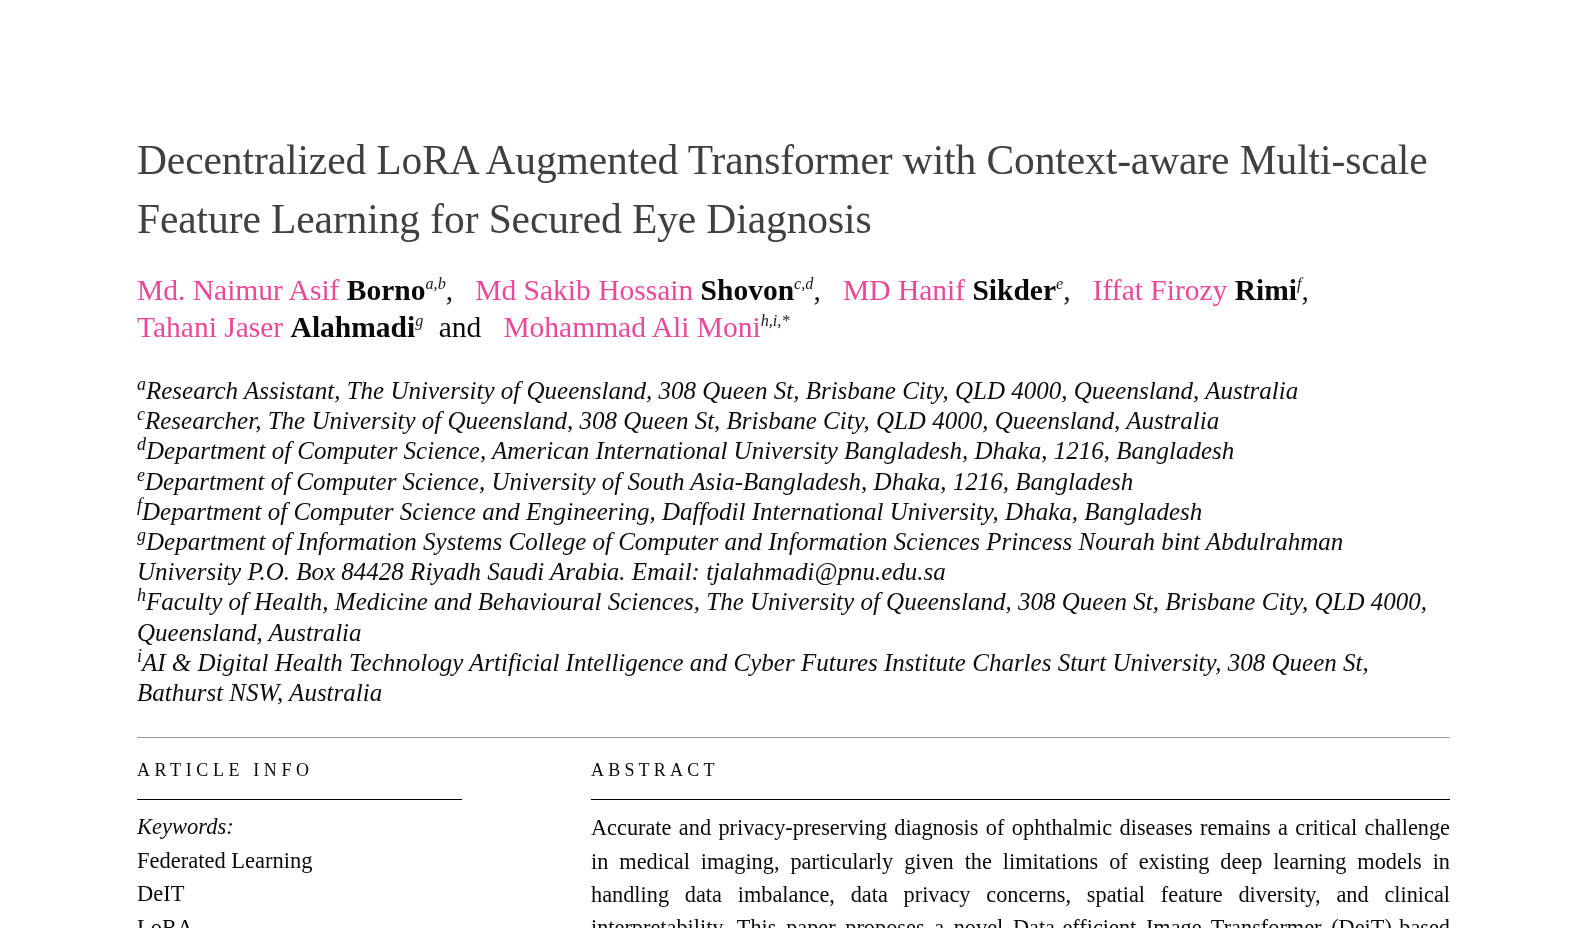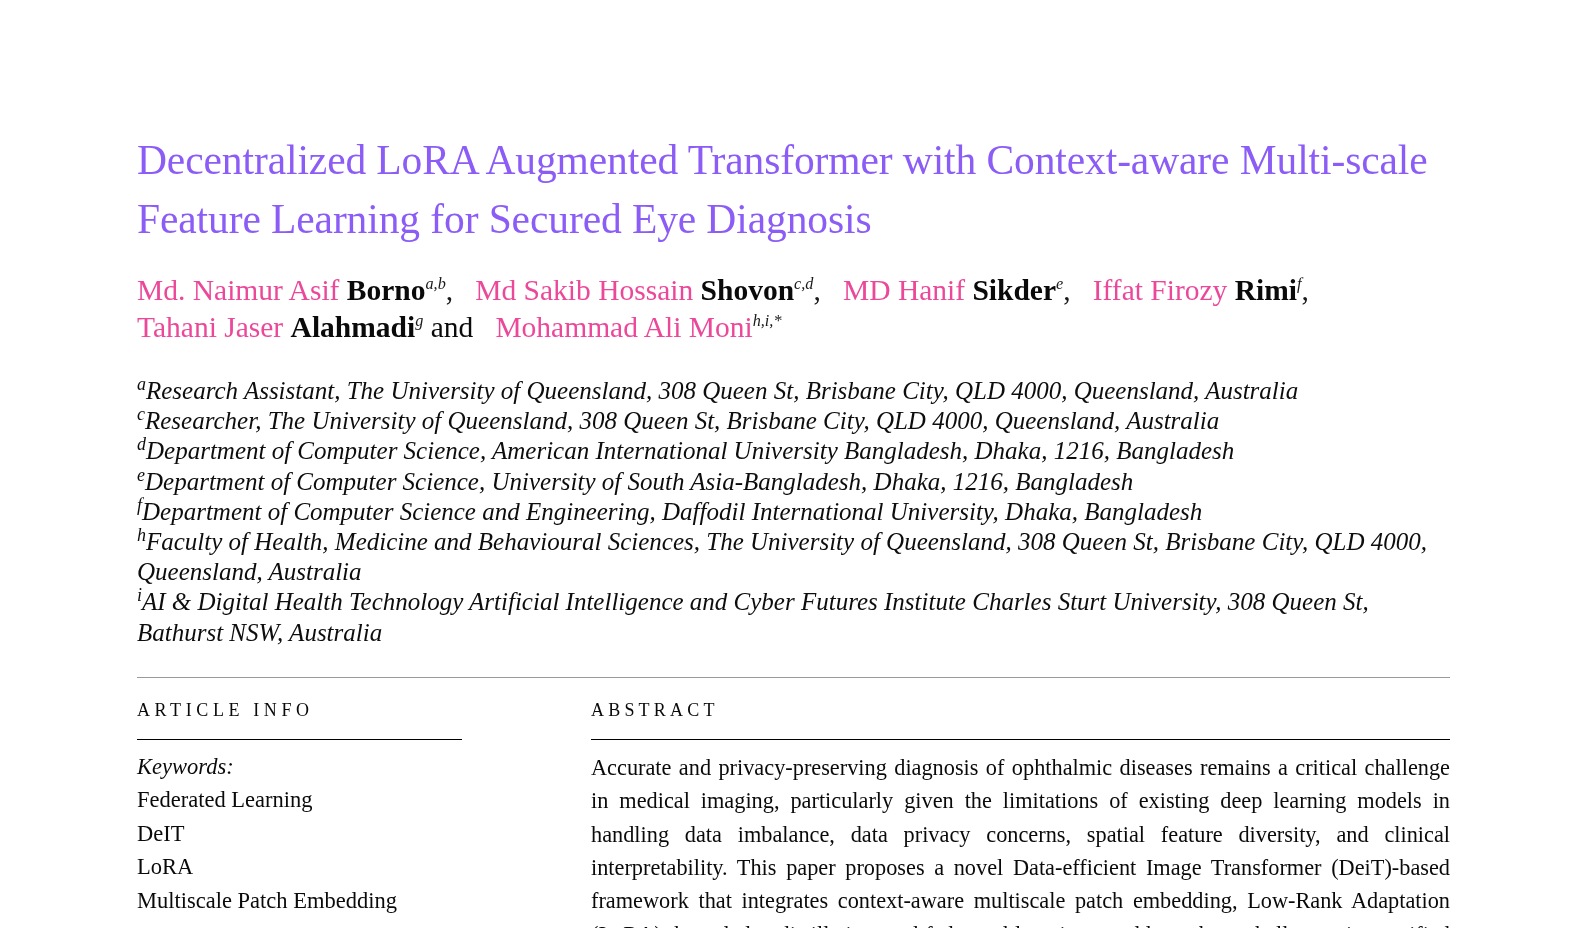--- a/index.html
+++ b/index.html
@@ -27,21 +27,21 @@
   
   .title-block {
     padding-top: 131px;
   }
   .paper-title {
     font-size: 41.5px;
     line-height: 59px;
     font-weight: 400;
     letter-spacing: -0.1px;
     margin: 0;
-    color: #8b5cf6;
+    color: #404040;
   }
 
   
   .authors-block {
     margin-top: 23px;
     font-size: 29.5px;
     line-height: 37px;
     color: #8c8c8c;
   }
   .author-line { display: block; }
@@ -51,21 +51,21 @@
     font-weight: 700;
   }
   .sup {
     font-size: 0.55em;
     vertical-align: super;
     font-style: italic;
     line-height: 0;
   }
   .sup-dark { color: #1a1a1a; }
   .sep { color: #1a1a1a; }
-  .conj { color: #0a0a0a; }
+  .conj { color: #0a0a0a; margin-left: 8px; }
 
   
   .affils {
     margin-top: 30px;
   }
   .affil {
     font-style: italic;
     font-size: 25px;
     line-height: 30.2px;
     color: #0d0d0d;
@@ -157,20 +157,21 @@
     <div class="author-line" id="author-line-1"><span class="au">Md. Naimur Asif</span> <span class="au-sur">Borno</span><span class="sup sup-dark">a,b</span><span class="sep">,</span>  <span class="au">Md Sakib Hossain</span> <span class="au-sur">Shovon</span><span class="sup sup-dark">c,d</span><span class="sep">,</span>  <span class="au">MD Hanif</span> <span class="au-sur">Sikder</span><span class="sup sup-dark">e</span><span class="sep">,</span>  <span class="au">Iffat Firozy</span> <span class="au-sur">Rimi</span><span class="sup sup-dark">f</span><span class="sep">,</span></div>
     <div class="author-line" id="author-line-2"><span class="au">Tahani Jaser</span> <span class="au-sur">Alahmadi</span><span class="sup sup-dark">g</span> <span class="conj">and</span>  <span class="au">Mohammad Ali Moni</span><span class="sup sup-dark">h,i,*</span></div>
   </div>
 
   <div class="affils" id="affil-list">
       <p class="affil"><span class="mark">a</span><span>Research Assistant, The University of Queensland, 308 Queen St, Brisbane City, QLD 4000, Queensland, Australia</span></p>
       <p class="affil"><span class="mark">c</span><span>Researcher, The University of Queensland, 308 Queen St, Brisbane City, QLD 4000, Queensland, Australia</span></p>
       <p class="affil"><span class="mark">d</span><span>Department of Computer Science, American International University Bangladesh, Dhaka, 1216, Bangladesh</span></p>
       <p class="affil"><span class="mark">e</span><span>Department of Computer Science, University of South Asia-Bangladesh, Dhaka, 1216, Bangladesh</span></p>
       <p class="affil"><span class="mark">f</span><span>Department of Computer Science and Engineering, Daffodil International University, Dhaka, Bangladesh</span></p>
+      <p class="affil"><span class="mark">g</span><span>Department of Information Systems College of Computer and Information Sciences Princess Nourah bint Abdulrahman University P.O. Box 84428 Riyadh Saudi Arabia. Email: tjalahmadi@pnu.edu.sa</span></p>
       <p class="affil"><span class="mark">h</span><span>Faculty of Health, Medicine and Behavioural Sciences, The University of Queensland, 308 Queen St, Brisbane City, QLD 4000, Queensland, Australia</span></p>
       <p class="affil"><span class="mark">i</span><span>AI &amp; Digital Health Technology Artificial Intelligence and Cyber Futures Institute Charles Sturt University, 308 Queen St, Bathurst NSW, Australia</span></p>
     </div>
 
   <div class="rule-top"></div>
 
   <div class="columns">
 
     <div class="col-left">
       <div class="section-head">ARTICLE INFO</div>

